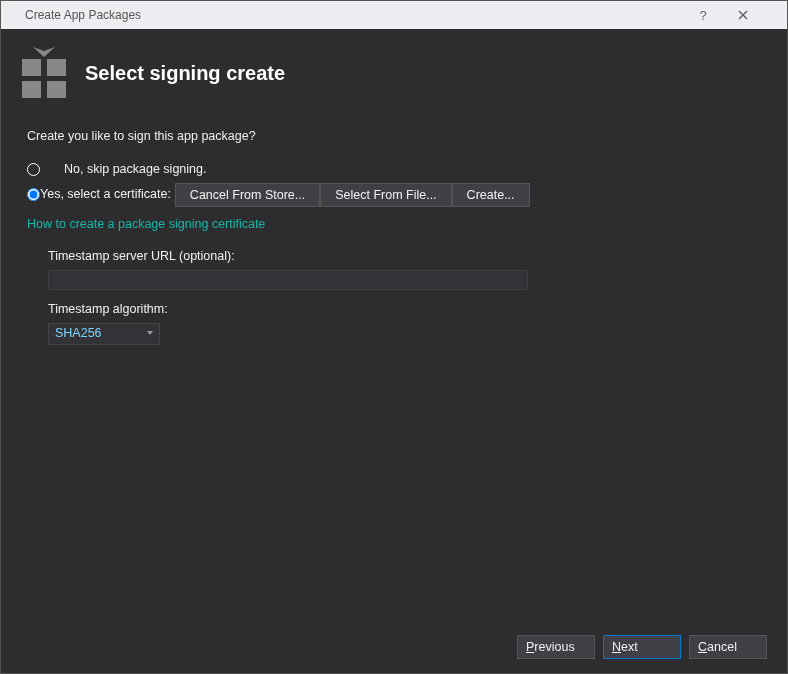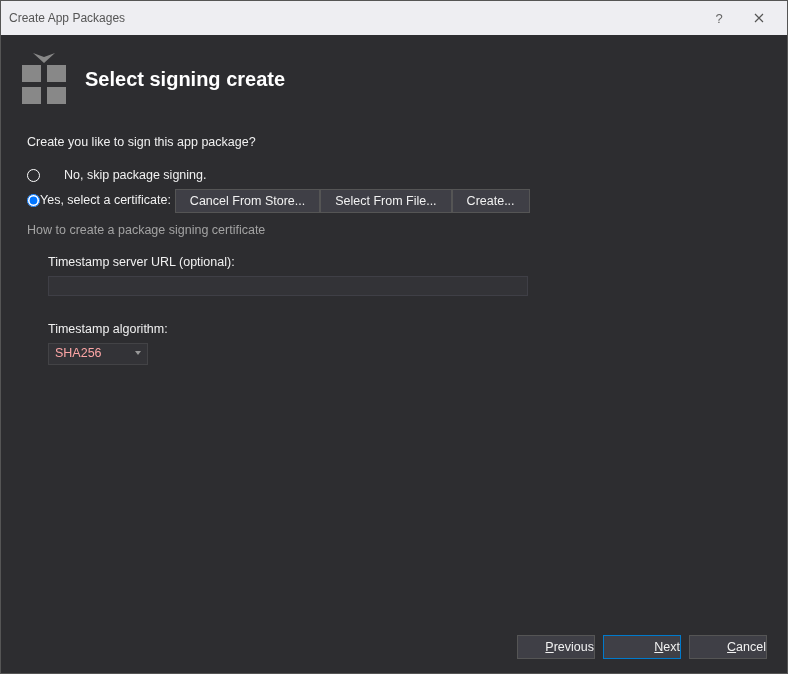--- a/index.html
+++ b/index.html
@@ -1,41 +1,41 @@
 <!DOCTYPE html>
 <html><head>
   <meta charset="utf-8">
   <style>
     * { margin: 0; padding: 0; box-sizing: border-box; font-family: "Segoe UI", sans-serif; }
     body { width: 788px; height: 674px; background: #ccc; }
     .window { width: 788px; height: 674px; background: #fff; border: 1px solid #555; display: flex; flex-direction: column; }
-    .titlebar { height: 34px; background: #eeeef2; display: flex; align-items: center; padding: 0 8px; color: #555; font-size: 12px; }
+    .titlebar { height: 28px; background: #eeeef2; display: flex; align-items: center; padding: 0 24px; color: #555; font-size: 12px; }
     .titlebar .title-text { flex: 1; }
     .titlebar .tb-btn { width: 40px; height: 28px; display: flex; align-items: center; justify-content: center; color: #666; cursor: pointer; font-size: 13px; }
     .content { flex: 1; background: #2d2d30; display: flex; flex-direction: column; }
     .header { display: flex; align-items: center; padding: 18px 20px 18px 20px; gap: 18px; }
     .gift-icon { width: 46px; height: 52px; }
     .header-title { color: #fff; font-size: 20px; font-weight: 600; }
     .body { padding: 10px 26px 0 26px; color: #f1f1f1; font-size: 12.5px; line-height: 1.5; }
     .question { margin-bottom: 14px; }
     .radio-row { display: flex; align-items: center; gap: 24px; margin-bottom: 4px; }
     .radio-row input[type=radio] { width: 13px; height: 13px; appearance: none; border: 1px solid #fff; border-radius: 50%; background: #2d2d30; position: relative; cursor: pointer; }
     .radio-row input[type=radio]:checked::after { content: ""; position: absolute; top: 2px; left: 2px; width: 7px; height: 7px; border-radius: 50%; background: #fff; }
     .sub-text { margin-left: 21px; color: #f1f1f1; margin-bottom: 10px; }
     .cert-row { display: flex; align-items: center; margin-bottom: 8px; }
     .cert-row label { margin-right: 4px; }
     .btn { background: #3f3f46; border: 1px solid #555; color: #f1f1f1; font-size: 12.5px; padding: 4px 14px; cursor: pointer; }
-    .link { color: #a3a3a3; text-decoration: none; cursor: pointer; font-size: 12.5px; }
-    .field-group { margin-left: 21px; margin-top: 14px; margin-bottom: 24px; }
+    .link { color: #14b8a6; text-decoration: none; cursor: pointer; font-size: 12.5px; }
+    .field-group { margin-left: 21px; margin-top: 14px; margin-bottom: 10px; }
     .field-label { margin-bottom: 4px; }
     .text-input { width: 480px; height: 20px; background: #333337; border: 1px solid #3f3f46; color: #f1f1f1; font-size: 12px; padding: 0 4px; }
-    .combo { width: 100px; height: 22px; background: #333337; border: 1px solid #434346; color: #fca5a5; font-size: 12.5px; display: flex; align-items: center; padding: 0 6px; cursor: pointer; position: relative; }
+    .combo { width: 112px; height: 22px; background: #333337; border: 1px solid #434346; color: #7dd3fc; font-size: 12.5px; display: flex; align-items: center; padding: 0 6px; cursor: pointer; position: relative; }
     .combo .chev { position: absolute; right: 6px; top: 7px; width: 0; height: 0; border-left: 3px solid transparent; border-right: 3px solid transparent; border-top: 4px solid #999; }
     .footer { padding: 12px 20px 14px 20px; display: flex; justify-content: flex-end; gap: 8px; }
-    .footer .btn { min-width: 78px; text-align: right; padding: 4px 0; }
+    .footer .btn { min-width: 78px; text-align: left; padding: 4px 8px; }
     .footer .btn.primary { border: 1px solid #007acc; }
     .underline-first::first-letter { text-decoration: underline; }
   </style>
 </head>
 <body>
 
 <div class="window">
   <div class="titlebar">
     <span class="title-text">Create App Packages</span>
     <div class="tb-btn">?</div>

